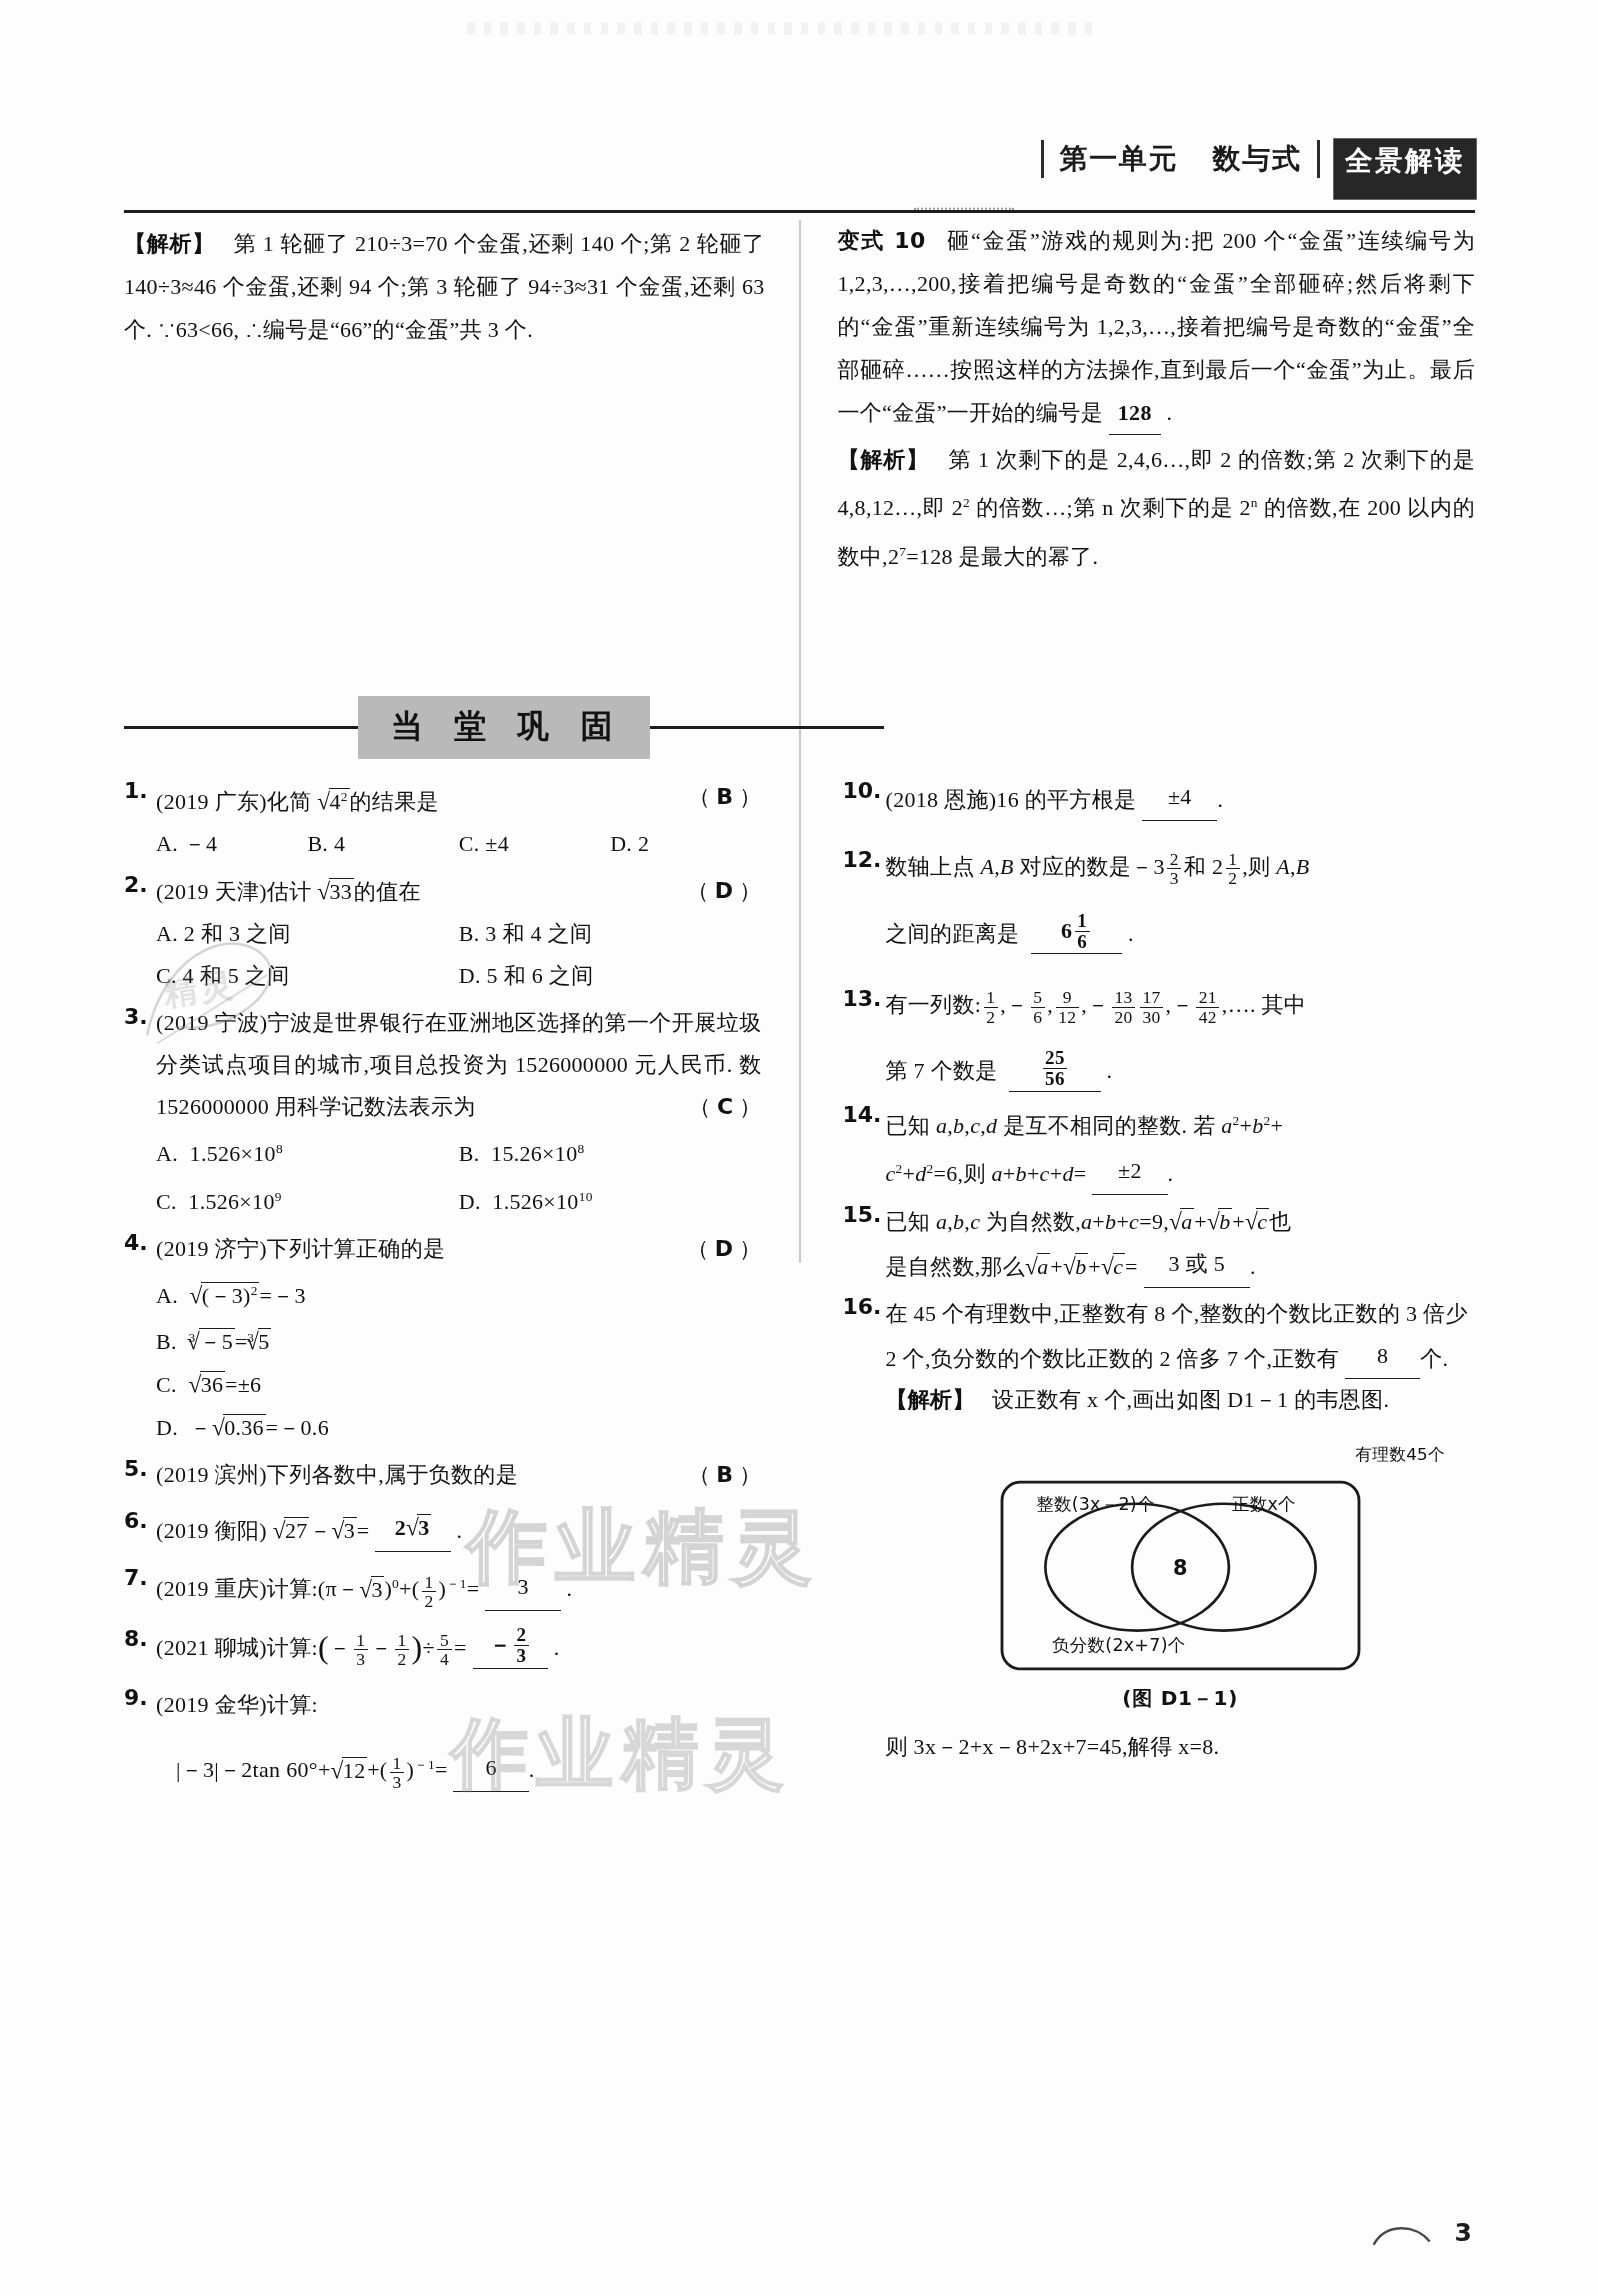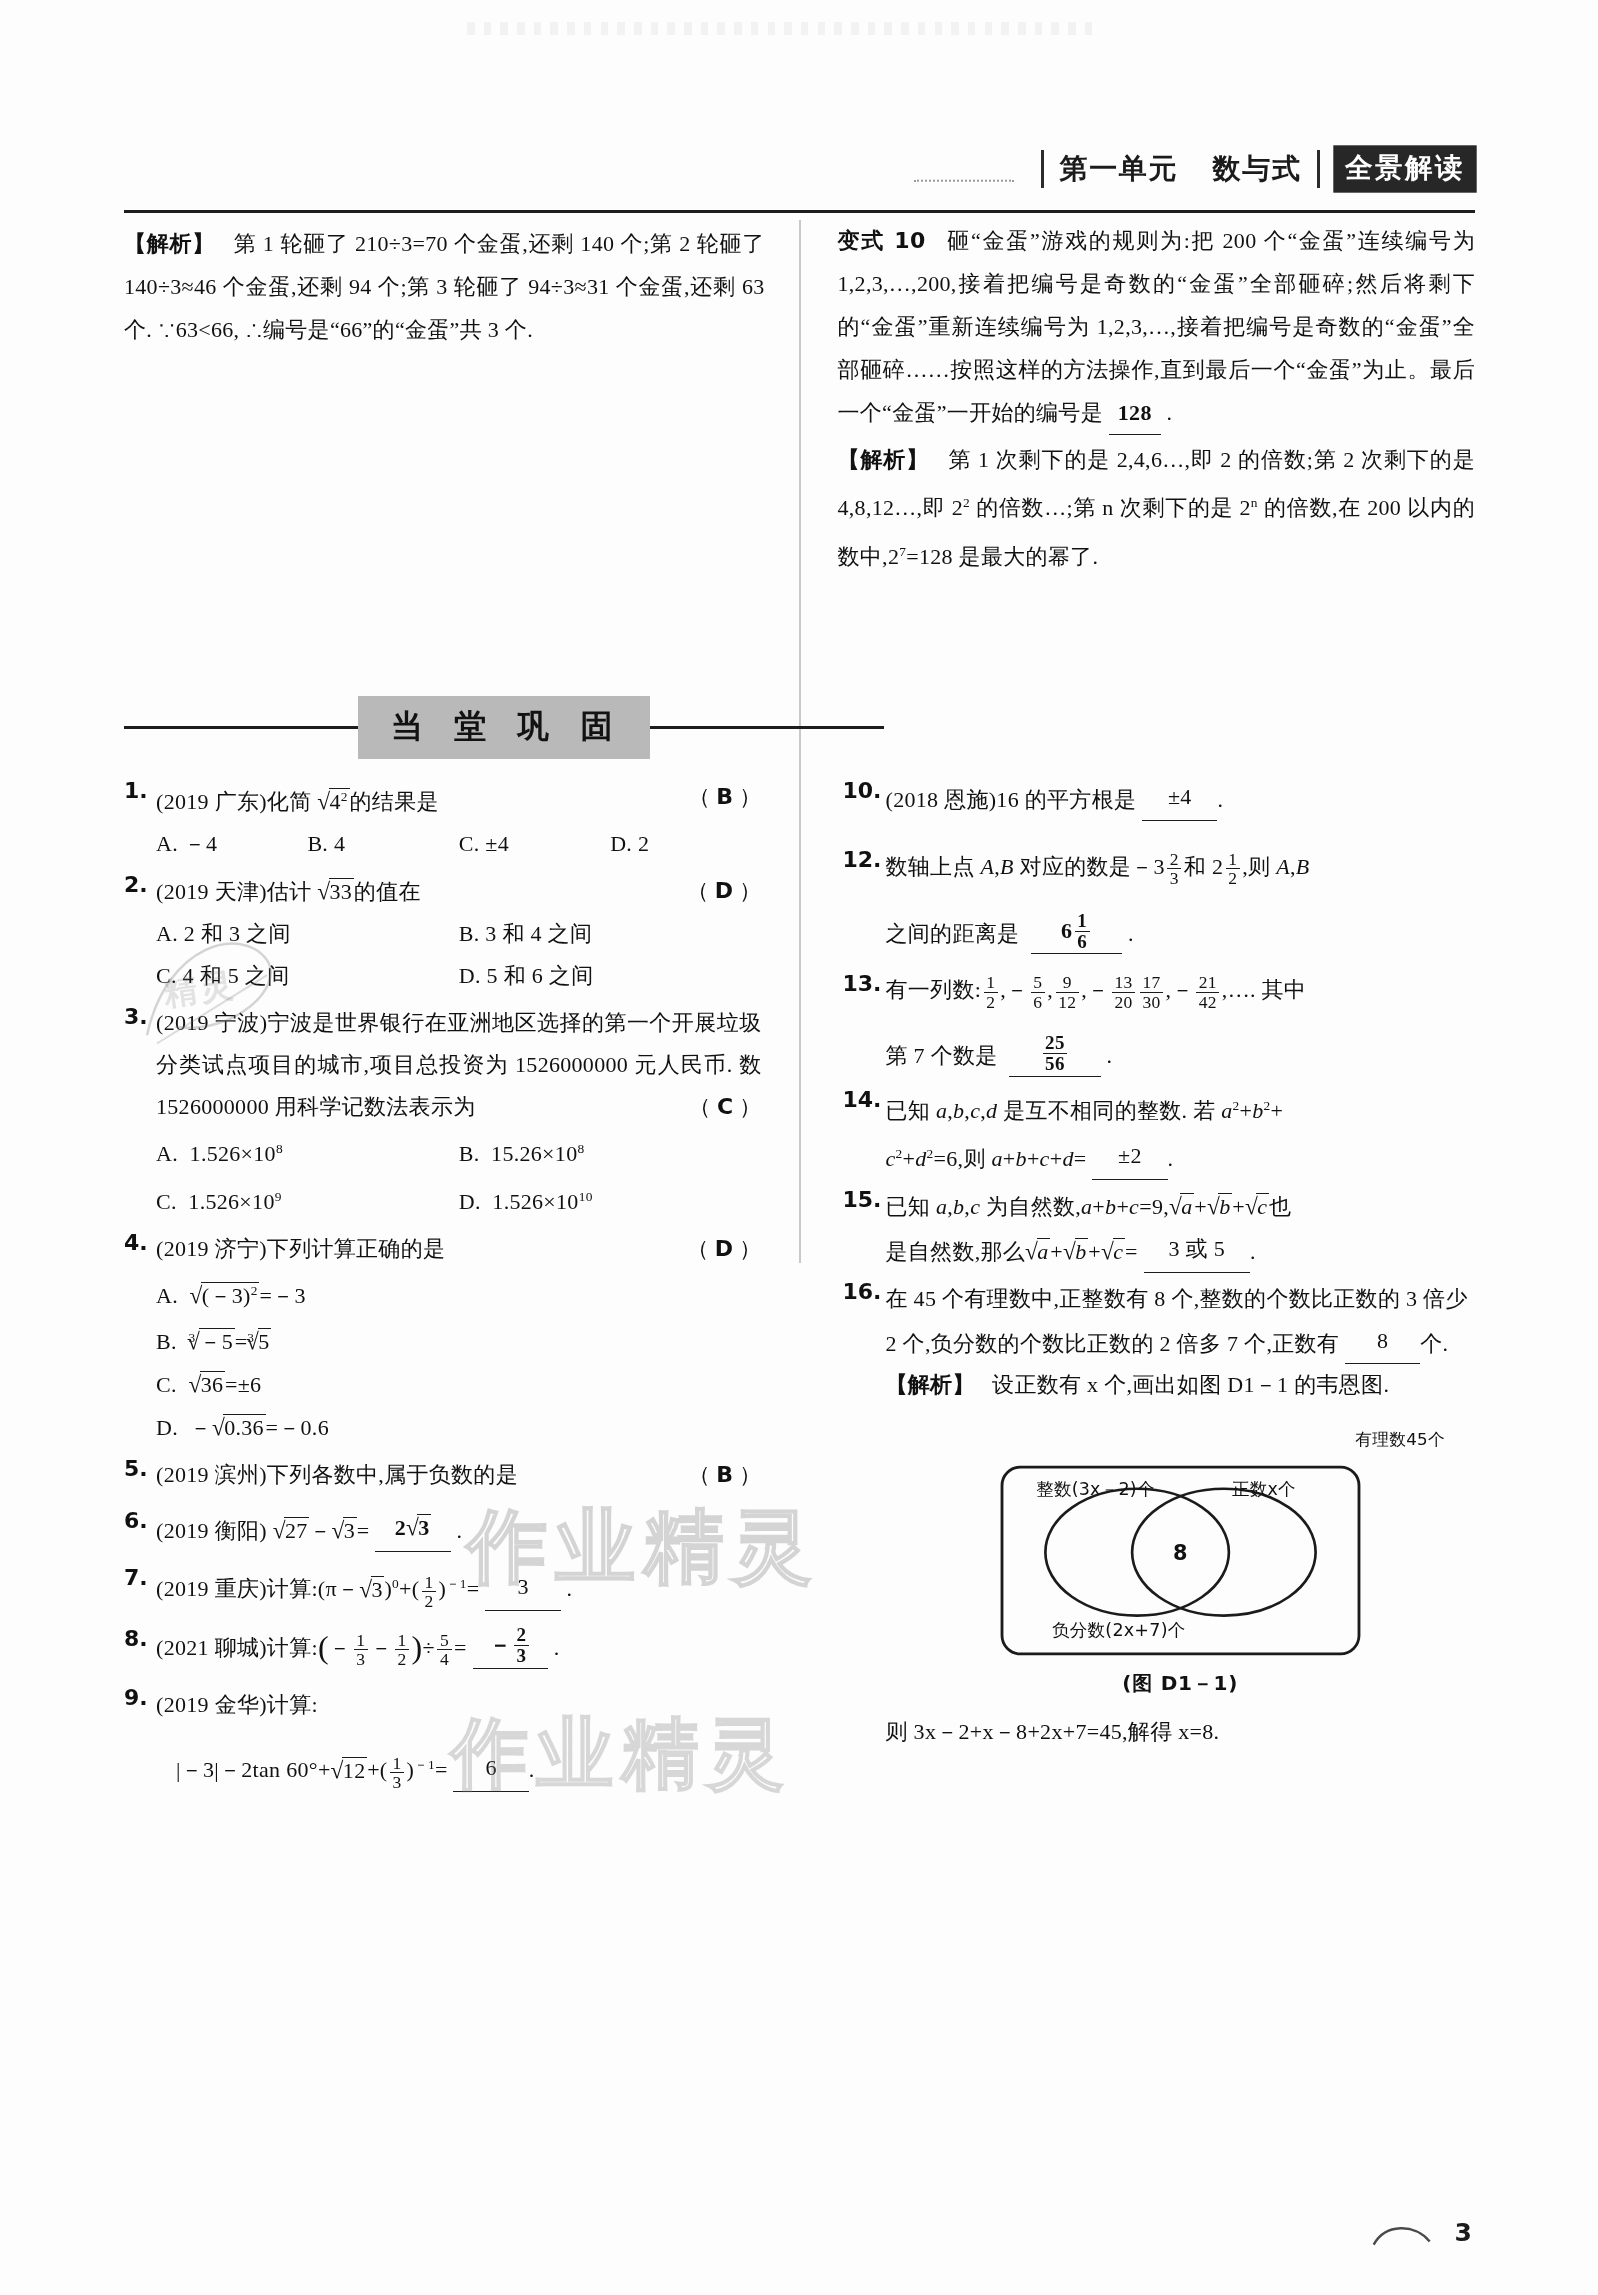--- a/index.html
+++ b/index.html
@@ -10,21 +10,21 @@
     position:relative;
     overflow:hidden;
   }
   .page{
     position:absolute;inset:0;
     background:#fdfdfd;
   }
   
   .header{
     position:absolute;left:0;right:0;top:140px;height:58px;
-    display:flex;align-items:center;justify-content:flex-end;
+    display:flex;justify-content:flex-end;
     padding-right:124px;
   }
   .dotline{
     width:100px;border-bottom:2.5px dotted #9a9a9a;margin-right:11.7px;
     transform:translateY(11.7px);
   }
   .vbar{width:3.3px;height:38px;background:#2b2b2b;margin:0 15px;}
   .header-title{
     font-family:"DejaVu Sans","Liberation Sans",sans-serif;
     font-weight:bold;font-size:28px;letter-spacing:1.7px;color:#1b1b1b;
@@ -375,21 +375,21 @@
                   <span class="frac fracB">
                     <span class="n">1</span>
                     <span class="d">6</span>
                   </span>
                 </span>
               <span>.</span>
             </div>
           </div>
         </div>
 
-        <div class="q" style="margin-top:15px;">
+        <div class="q" style="margin-top:30px;">
           <div class="qnum" style="min-width:43px;">13.</div>
           <div class="qbody">
             <div>有一列数:<span class="frac">
                   <span class="n">1</span>
                   <span class="d">2</span>
                 </span>,－<span class="frac">
                   <span class="n">5</span>
                   <span class="d">6</span>
                 </span>,<span class="frac">
                   <span class="n">9</span>

